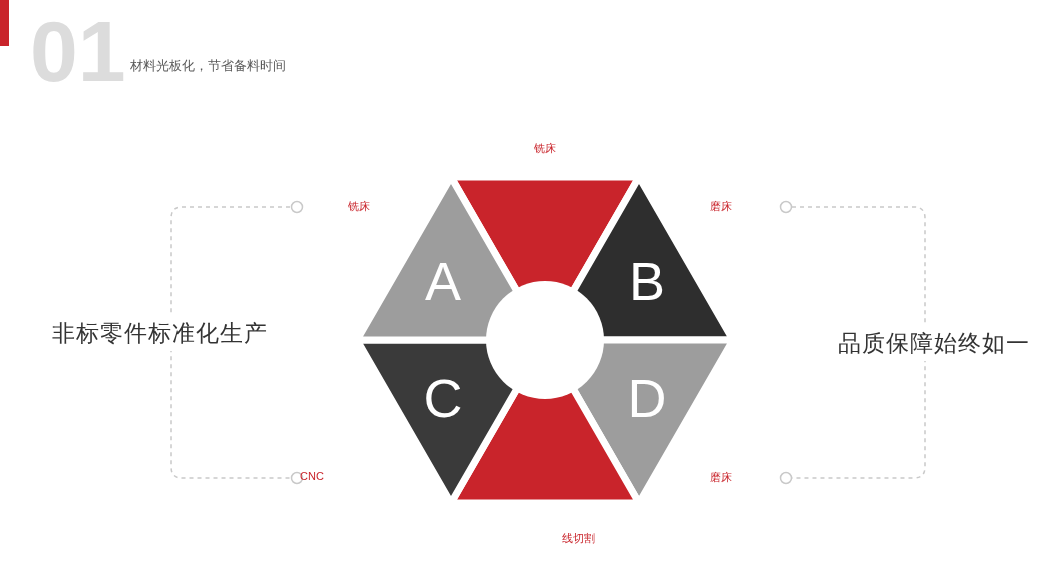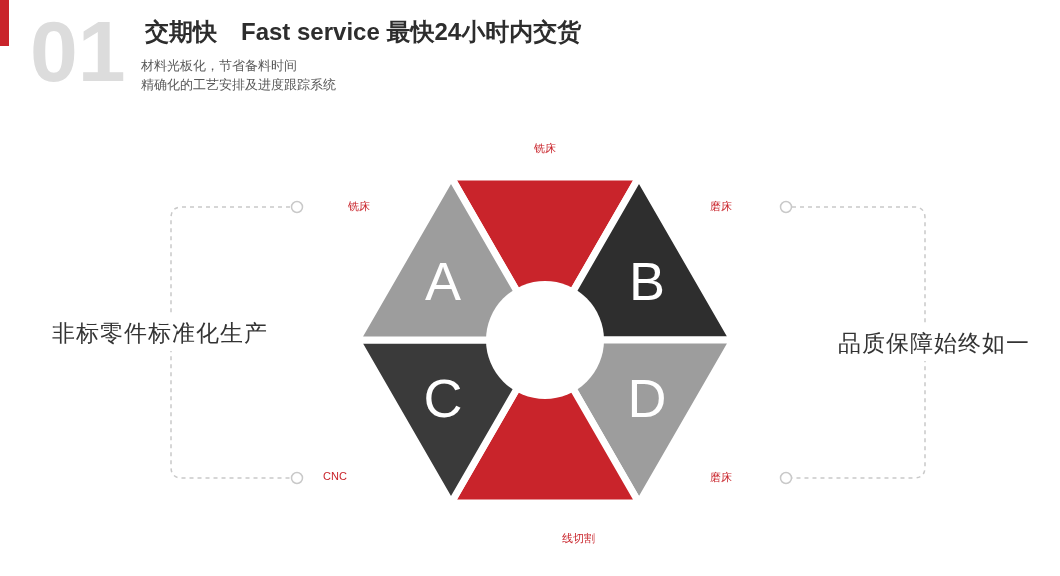--- a/index.html
+++ b/index.html
@@ -15,21 +15,21 @@
   }
   .big-index {
     position:absolute; left:30px; top:8px; font-size:86px; line-height:1;
     font-weight:bold; color:var(--index,#dcdcdc); letter-spacing:0px;
   }
   .title {
     position:absolute; left:145px; top:16px; font-size:24px; font-weight:bold;
     color:var(--title,#2d2d2d); white-space:nowrap;
   }
   .subtitles {
-    position:absolute; left:141px; top:56px; font-size:13px;
+    position:absolute; left:130px; top:56px; font-size:13px;
     color:var(--subtitle,#595959); line-height:19px; white-space:nowrap;
   }
 
   .caption {
     position:absolute; font-size:23px; color:var(--caption,#333);
     letter-spacing:1px; white-space:nowrap; background:#fff; padding:2px 4px;
   }
   .caption-left  { left:48px;  top:316px; }
   .caption-right { left:834px; top:326px; }
 
@@ -42,34 +42,32 @@
   .connector-stroke { stroke:var(--connector,#c9c9c9); }
 
   .dlabel {
     position:absolute; font-size:11px; color:var(--accent,#c9242b);
     white-space:nowrap;
   }
   .lbl-top    { left:495px; top:141px; width:100px; text-align:center; }
   .lbl-bottom { left:495px; top:531px; width:100px; text-align:right; }
   .lbl-ul     { left:300px; top:199px; width:70px;  text-align:right; }
   .lbl-ur     { left:710px; top:199px; width:70px;  text-align:left; }
-  .lbl-ll     { left:300px; top:470px; width:70px;  text-align:center; }
+  .lbl-ll     { left:300px; top:470px; width:70px;  text-align:left; }
   .lbl-lr     { left:710px; top:470px; width:70px;  text-align:left; }
 </style>
 </head>
 <body>
 
 <div class="stage">
 
   <div class="accent-bar"></div>
   <div class="big-index">01</div>
-  <div class="title">交期快　Fast service 最快24小时内交货</div>
   <div class="subtitles">
     <div>材料光板化，节省备料时间</div>
-    <div>精确化的工艺安排及进度跟踪系统</div>
   </div>
 
   <svg class="diagram-svg" width="1060" height="576" viewBox="0 0 1060 576">
 
     <g fill="none" stroke-width="1.5" stroke-dasharray="4 4">
       <path class="connector-stroke" d="M 290 207 L 182 207 Q 171 207 171 218 L 171 467 Q 171 478 182 478 L 290 478"></path>
       <path class="connector-stroke" d="M 792 207 L 914 207 Q 925 207 925 218 L 925 467 Q 925 478 914 478 L 792 478"></path>
     </g>
     <g fill="#ffffff" stroke-width="1.5">
       <circle class="connector-stroke" cx="297" cy="207" r="5.5"></circle>

